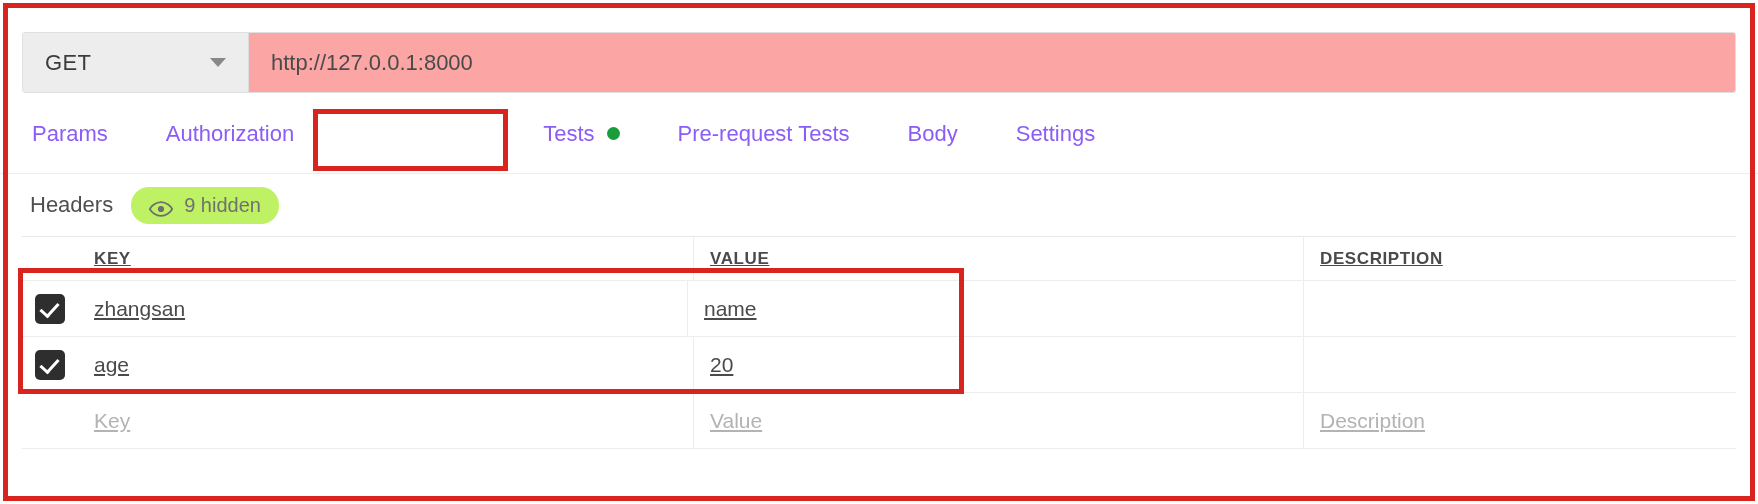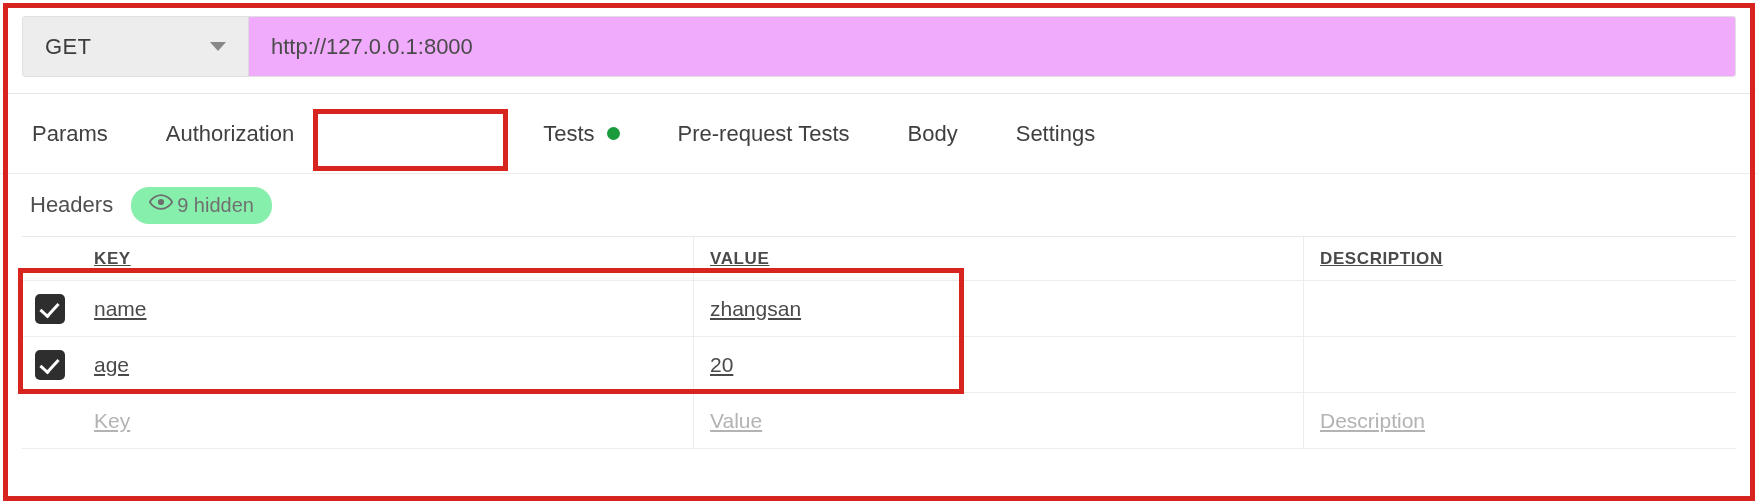--- a/index.html
+++ b/index.html
@@ -14,21 +14,21 @@
   #app {
     position: relative;
     width: 1758px;
     height: 504px;
     background: #ffffff;
   }
 
   
   .urlbar-wrap {
     position: absolute;
-    left: 0; top: 0;
+    left: 0; top: 16px;
     width: 1758px;
     height: 94px;
     background: #ffffff;
     border-bottom: 1px solid #e6e6e6;
     border-radius: 8px;
   }
   .urlbar {
     position: absolute;
     left: 22px; top: 16px;
     width: 1714px; height: 61px;
@@ -61,38 +61,38 @@
     border-top: 9px solid #888888;
     margin-left: 12px;
   }
   .url-input {
     flex: 1;
     display: flex;
     align-items: center;
     padding-left: 22px;
     font-size: 22px;
     color: #4a4a4a;
-    background: #f0abfc;
+    background: #fca5a5;
     cursor: text;
   }
 
   
   .tabs {
     position: absolute;
     left: 0; top: 94px;
     width: 1758px; height: 80px;
     display: flex;
     align-items: center;
     padding-left: 30px;
     background: #ffffff;
     border-bottom: 1px solid #ededed;
   }
   .tab {
     font-size: 22px;
-    color: #404040;
+    color: #8b5cf6;
     margin-right: 54px;
     display: flex;
     align-items: center;
     white-space: nowrap;
     cursor: pointer;
     padding: 6px 2px;
   }
   .tab.active { color: #2b2b2b; }
   .tab .count {
     color: #1a7f37;
@@ -118,23 +118,23 @@
     padding-left: 30px;
     background: #ffffff;
   }
   .subbar-title {
     font-size: 22px;
     color: #4f4f4f;
     margin-right: 18px;
   }
   .hidden-pill {
     display: flex;
-    align-items: flex-start;
-    gap: 4px;
-    background: #86efac;
+    align-items: flex-end;
+    gap: 11px;
+    background: #bef264;
     border-radius: 18px;
     padding: 7px 18px;
     cursor: pointer;
   }
   .hidden-pill .eye { display: block; }
   .hidden-pill .pill-text {
     font-size: 20px;
     color: #707070;
   }
 
@@ -283,22 +283,22 @@
       <div class="cell check"></div>
       <div class="cell key">KEY</div>
       <div class="cell value">VALUE</div>
       <div class="cell desc">DESCRIPTION</div>
     </div>
 
     <div class="trow">
       <div class="cell check">
         <span class="cbox"></span>
       </div>
+      <div class="cell value">zhangsan</div>
       <div class="cell key">name</div>
-      <div class="cell value">zhangsan</div>
       <div class="cell desc"></div>
     </div>
 
     <div class="trow">
       <div class="cell check">
         <span class="cbox"></span>
       </div>
       <div class="cell key">age</div>
       <div class="cell value">20</div>
       <div class="cell desc"></div>

